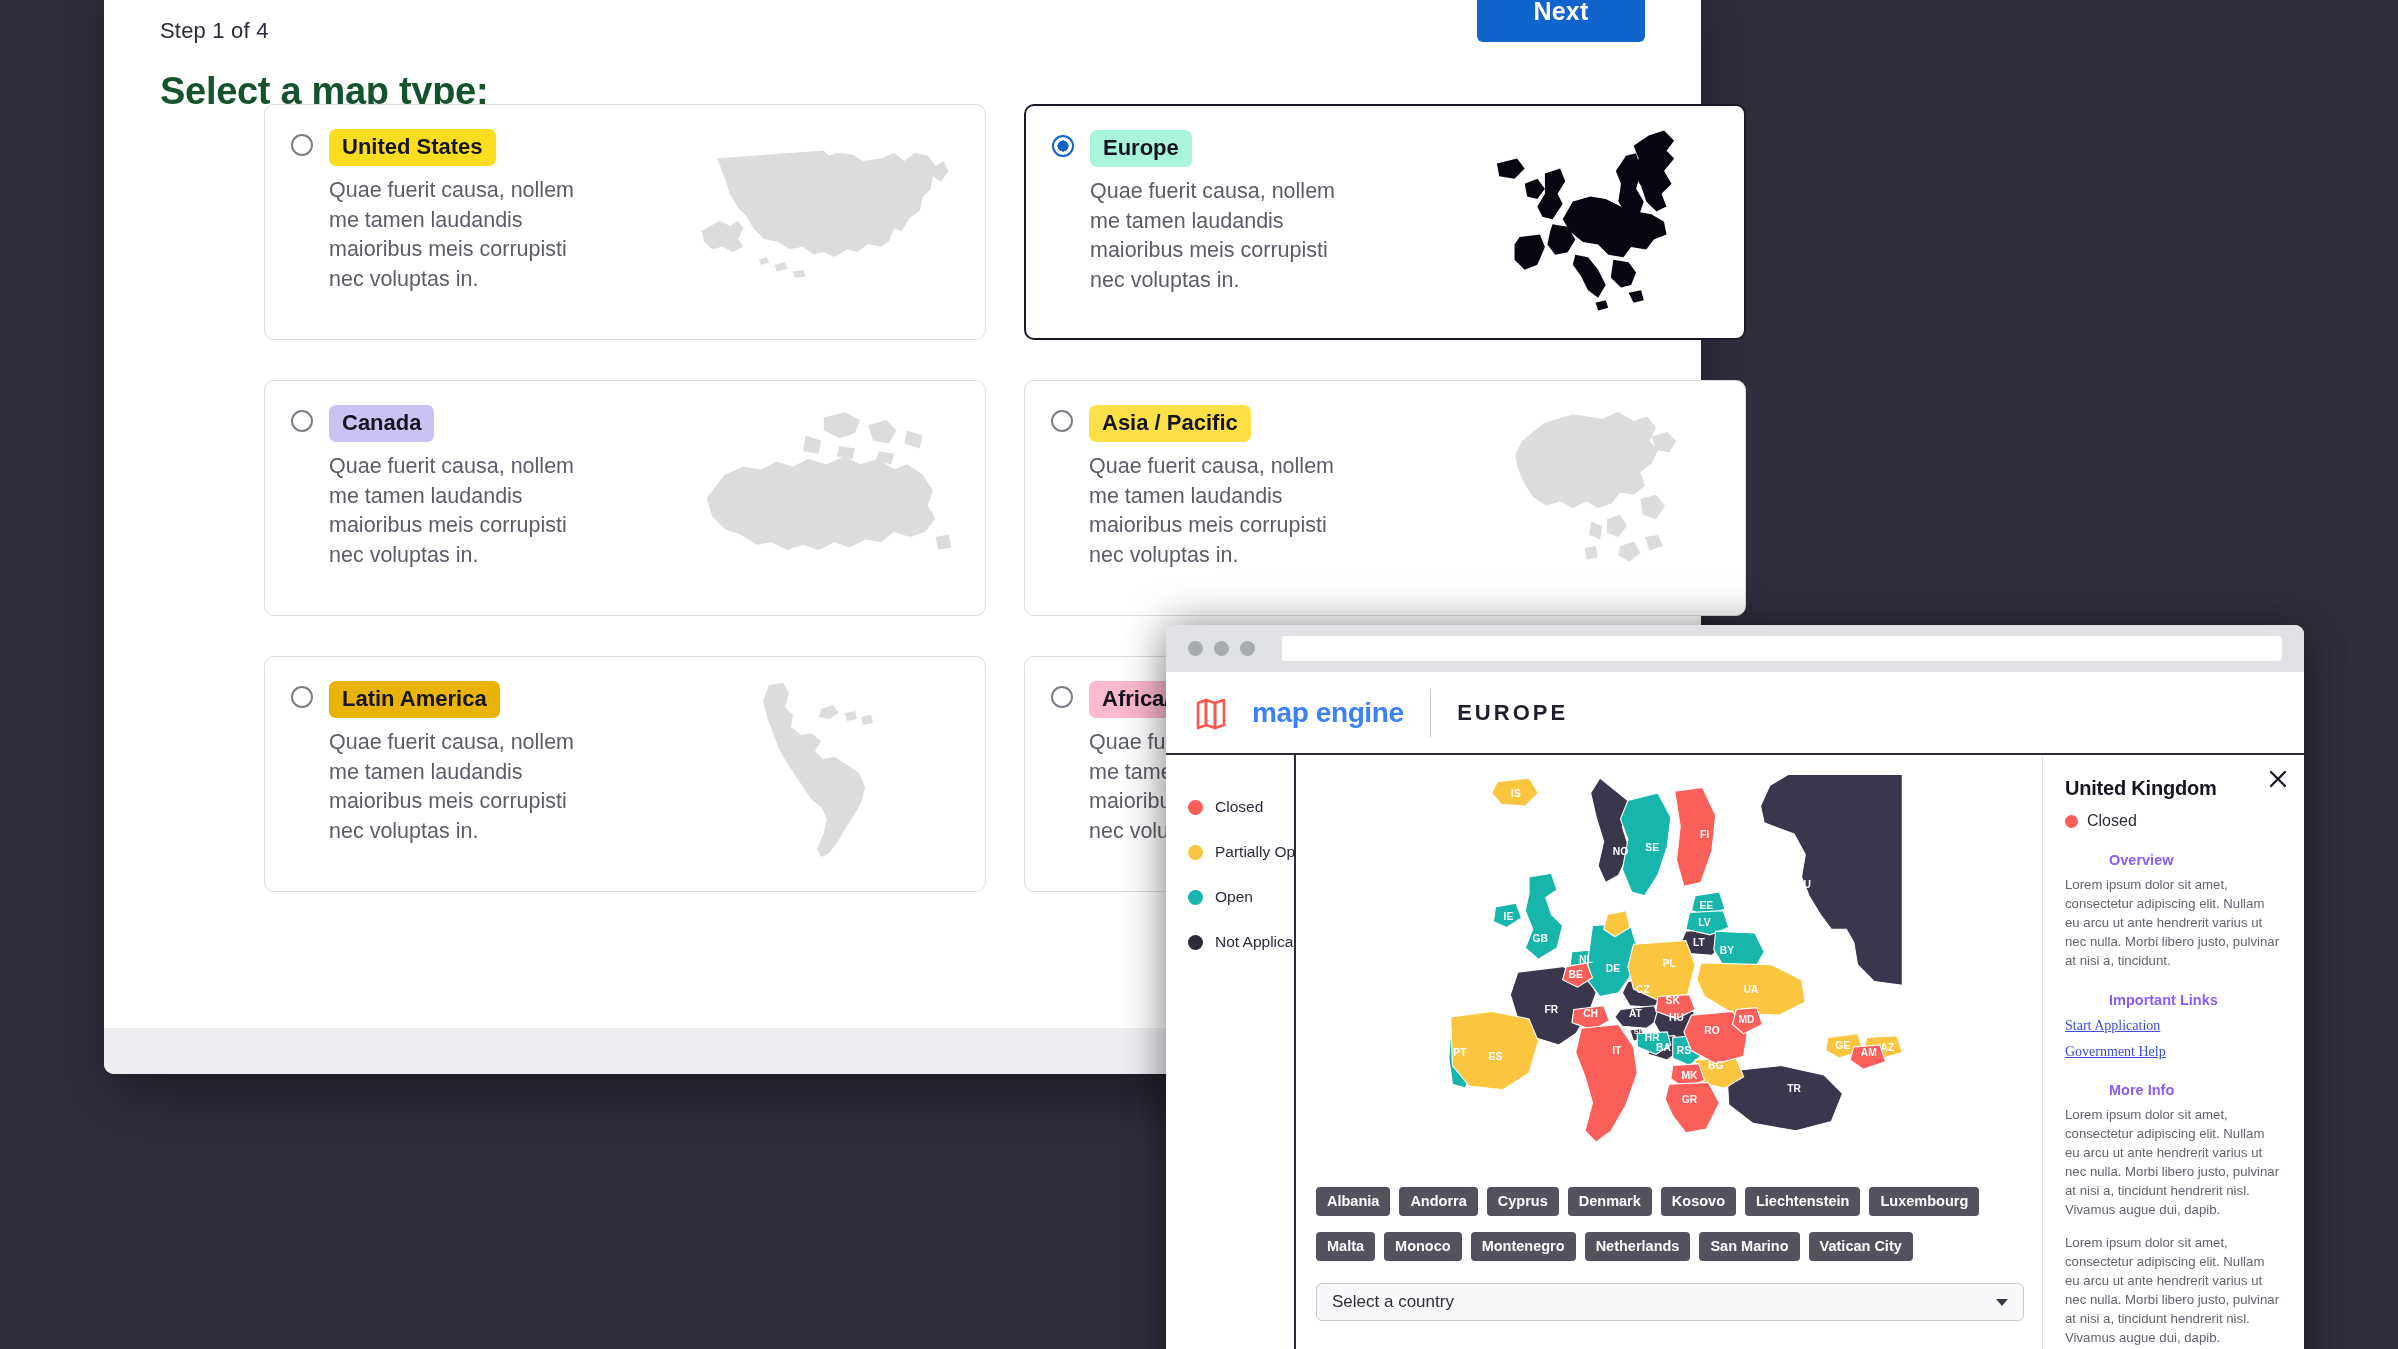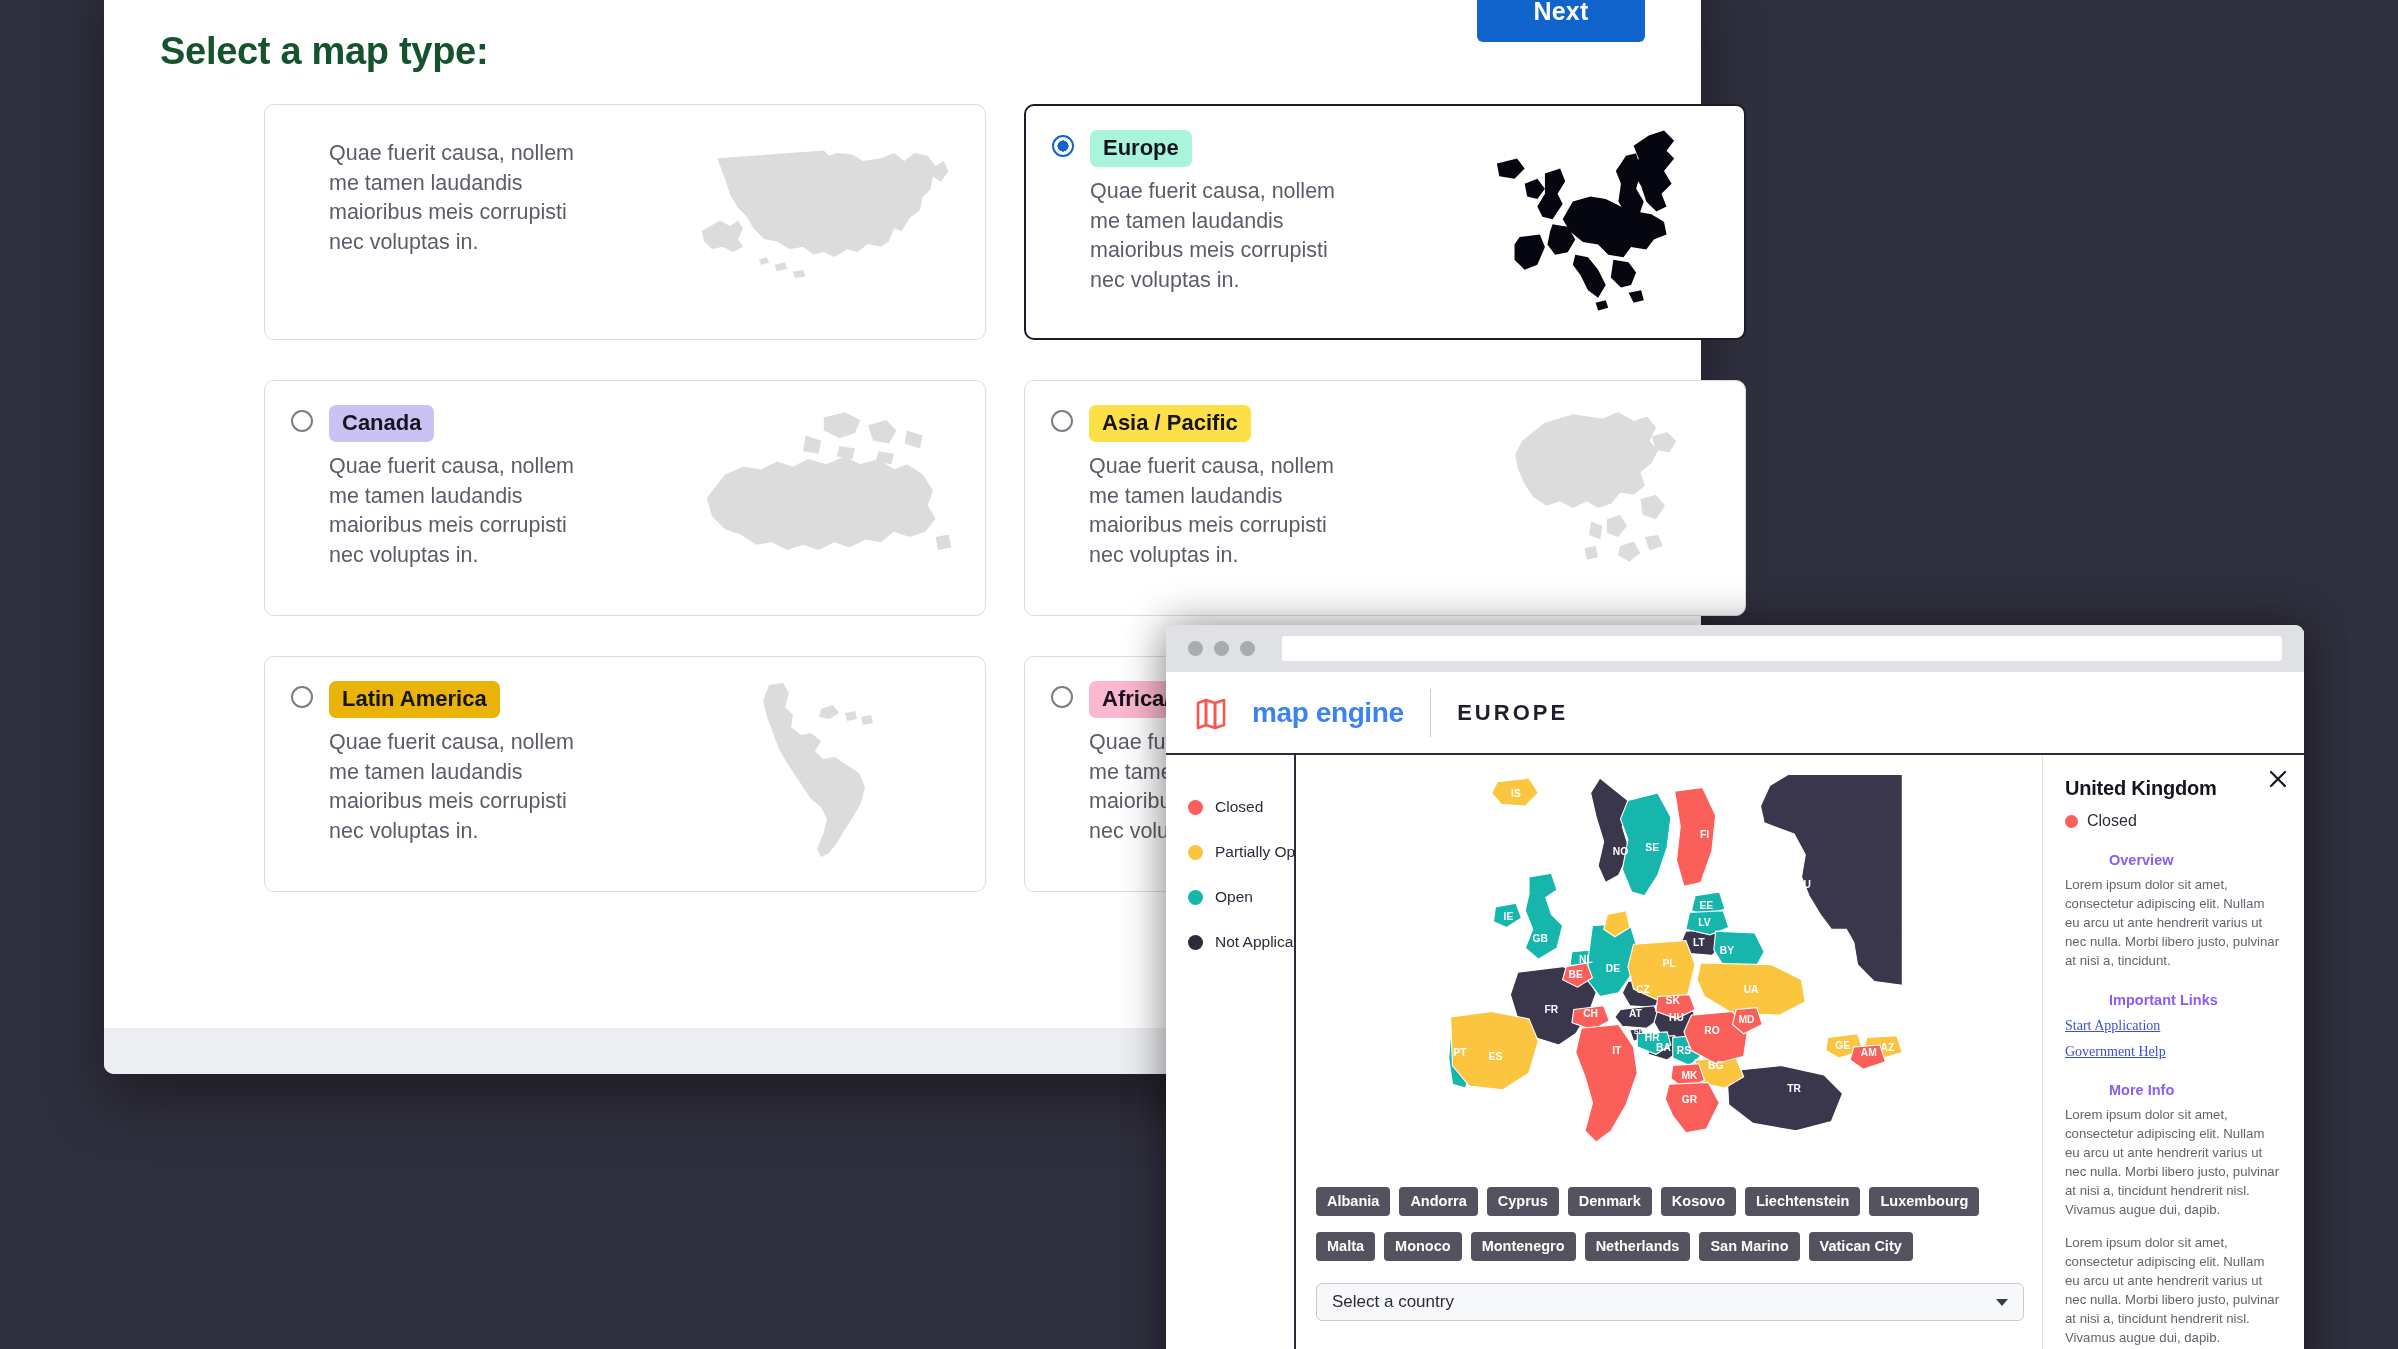--- a/index.html
+++ b/index.html
@@ -203,26 +203,31 @@
     text-decoration: underline; margin-top: 10px; font-family: Liberation Serif, serif;
   }
 </style>
 </head>
 <body>
 
 <div id="root">
 
   <div class="wizard">
     <div class="wizard-inner">
+      <div class="step-label">Step 1 of 4</div>
       <div class="page-title">Select a map type:</div>
       <button class="next-btn">Next</button>
 
       <div class="cards">
 
         <div class="card">
+          <div class="card-head">
+            <span class="radio"></span>
+            <span class="chip" style="background:#fbdd20">United States</span>
+          </div>
           <div class="card-desc">Quae fuerit causa, nollem me tamen laudandis maioribus meis corrupisti nec voluptas in.</div>
           <div class="card-map">
             <svg viewBox="0 0 200 130" aria-hidden="true">
               <g fill="#dcdcdc">
                 <path d="M14 16 L96 10 L100 14 L106 12 L118 13 L126 18 L140 16 L150 12 L158 18 L166 12 L176 14 L182 22 L188 18 L192 26 L186 34 L180 30 L178 40 L172 46 L170 56 L162 62 L156 72 L150 70 L146 80 L140 84 L130 82 L122 88 L114 86 L104 92 L96 88 L88 90 L80 84 L70 86 L60 80 L50 78 L42 70 L36 60 L30 54 L24 44 L20 32 Z"></path>
                 <path d="M2 72 L16 64 L24 68 L30 64 L34 70 L30 78 L34 84 L26 88 L18 84 L10 86 L4 80 Z"></path>
                 <path d="M46 94 L52 92 L54 96 L48 98 Z"></path>
                 <path d="M58 98 L66 96 L68 101 L60 103 Z"></path>
                 <path d="M72 103 L80 102 L82 107 L74 108 Z"></path>
               </g>

